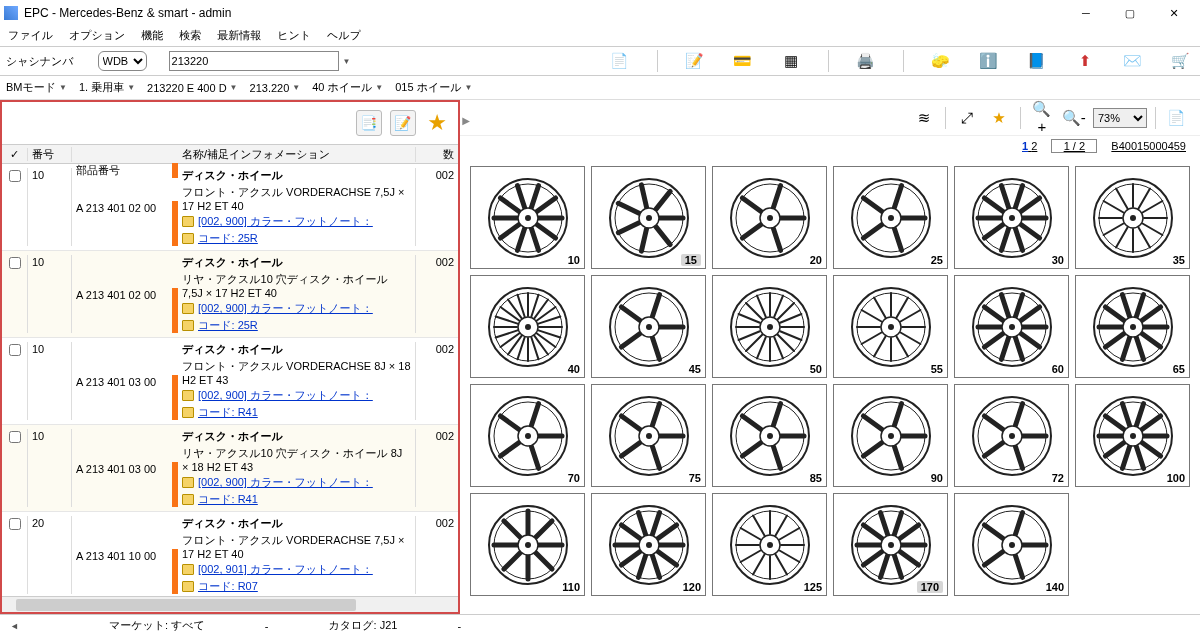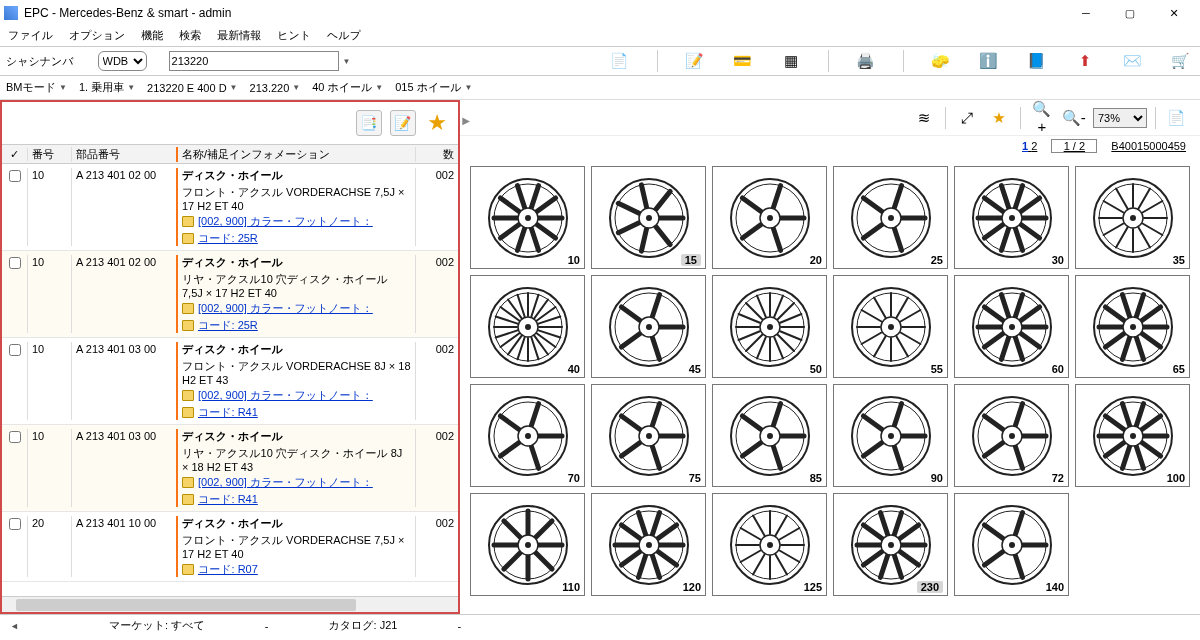--- a/index.html
+++ b/index.html
@@ -21,21 +21,21 @@
 .crumbbar { height: 24px; display: flex; align-items: center; padding: 0 6px; gap: 12px; border-bottom: 1px solid #ddd; font-size: 11px; }
 .crumb { display: inline-flex; align-items: center; gap: 3px; cursor: pointer; }
 .crumb .tri { font-size: 8px; color: #555; }
 .content { display: flex; height: 514px; position: relative; }
 .left-pane { width: 460px; border: 2px solid #d14a4a; display: flex; flex-direction: column; position: relative; overflow: hidden; }
 .left-toolbar { height: 42px; display: flex; align-items: center; justify-content: flex-end; padding: 4px 8px; gap: 8px; }
 .tb-icon { width: 26px; height: 26px; border: 1px solid #bbb; border-radius: 3px; display: flex; align-items: center; justify-content: center; font-size: 14px; background: #f4f4f4; }
 .table-head { display: flex; background: #f3f3f3; border-top: 1px solid #ccc; border-bottom: 1px solid #ccc; height: 20px; align-items: center; font-size: 11px; }
 .col-check { width: 26px; text-align: center; border-right: 1px solid #ddd; }
 .col-num { width: 44px; padding: 0 4px; border-right: 1px solid #ddd; }
-.col-part { width: 106px; padding: 0 4px; border-right: 2px solid #f97316; }
+.col-part { width: 106px; padding: 0 4px; border-right: 6px solid #f97316; margin-top: 33px; }
 .col-desc { flex: 1; padding: 0 4px; border-right: 1px solid #ddd; }
 .col-qty { width: 42px; padding: 0 4px; text-align: right; }
 .table-body { flex: 1; overflow-y: auto; }
 .row { display: flex; border-bottom: 1px solid #e6e6e6; padding: 4px 0; }
 .row.alt { background: #fdfbf2; }
 .row .col-check { display: flex; align-items: flex-start; justify-content: center; padding-top: 2px; }
 .row .col-num { padding-top: 1px; }
 .row .col-part { padding-top: 1px; font-size: 11px; }
 .row .col-desc { display: flex; flex-direction: column; gap: 2px; font-size: 11px; }
 .row .col-qty { padding-top: 1px; font-size: 11px; }
@@ -233,20 +233,24 @@
         </div>
         <div class="row">
           <div class="col-check">
             <input type="checkbox" style="">
           </div>
           <div class="col-num">20</div>
           <div class="col-part">A 213 401 10 00</div>
           <div class="col-desc">
             <div class="pname">ディスク・ホイール</div>
             <div class="pdetail">フロント・アクスル VORDERACHSE 7,5J × 17 H2 ET 40</div>
+            <div class="footnote">
+              <span class="fn-icon"></span>
+              <span class="link">[002, 901] カラー・フットノート：</span>
+            </div>
             <div class="code">
               <span class="fn-icon"></span>
               <span class="link">コード: R07</span>
             </div>
           </div>
           <div class="col-qty">002</div>
         </div>
       </div>
     <div class="left-scroll">
         <div class="thumb"></div>
@@ -662,21 +666,21 @@
               <line x1="37.60081306187558" y1="51.46162167924669" x2="30.49342219125179" y2="73.33592155403522" stroke="#222" stroke-width="5" stroke-linecap="round"></line>
               <line x1="32.10081306187558" y1="47.4656377752172" x2="13.493422191251792" y2="60.98469857794409" stroke="#222" stroke-width="5" stroke-linecap="round"></line>
               <line x1="30" y1="41" x2="7" y2="41.00000000000001" stroke="#222" stroke-width="5" stroke-linecap="round"></line>
               <line x1="32.10081306187558" y1="34.5343622247828" x2="13.493422191251781" y2="21.015301422055916" stroke="#222" stroke-width="5" stroke-linecap="round"></line>
               <line x1="37.60081306187558" y1="30.53837832075331" x2="30.49342219125178" y2="8.664078445964783" stroke="#222" stroke-width="5" stroke-linecap="round"></line>
               <line x1="44.399186938124416" y1="30.53837832075331" x2="51.506577808748204" y2="8.664078445964776" stroke="#222" stroke-width="5" stroke-linecap="round"></line>
               <line x1="49.89918693812442" y1="34.5343622247828" x2="68.5065778087482" y2="21.015301422055906" stroke="#222" stroke-width="5" stroke-linecap="round"></line>
               <circle cx="41" cy="41" r="10" fill="#fff" stroke="#222" stroke-width="1.5"></circle>
               <circle cx="41" cy="41" r="3" fill="#222"></circle>
             </svg>
-            <div class="num hl">230</div>
+            <div class="num hl">170</div>
           </div>
           <div class="tile">
             <svg class="wheel" viewBox="0 0 82 82">
               <circle cx="41" cy="41" r="39" fill="none" stroke="#222" stroke-width="2"></circle>
               <circle cx="41" cy="41" r="34" fill="none" stroke="#222" stroke-width="1"></circle>
               <line x1="52" y1="41" x2="75" y2="41" stroke="#222" stroke-width="5" stroke-linecap="round"></line>
               <line x1="44.39918693812442" y1="51.46162167924669" x2="51.50657780874821" y2="73.33592155403522" stroke="#222" stroke-width="5" stroke-linecap="round"></line>
               <line x1="32.10081306187558" y1="47.4656377752172" x2="13.493422191251792" y2="60.98469857794409" stroke="#222" stroke-width="5" stroke-linecap="round"></line>
               <line x1="32.10081306187558" y1="34.5343622247828" x2="13.493422191251781" y2="21.015301422055916" stroke="#222" stroke-width="5" stroke-linecap="round"></line>
               <line x1="44.399186938124416" y1="30.53837832075331" x2="51.506577808748204" y2="8.664078445964776" stroke="#222" stroke-width="5" stroke-linecap="round"></line>

